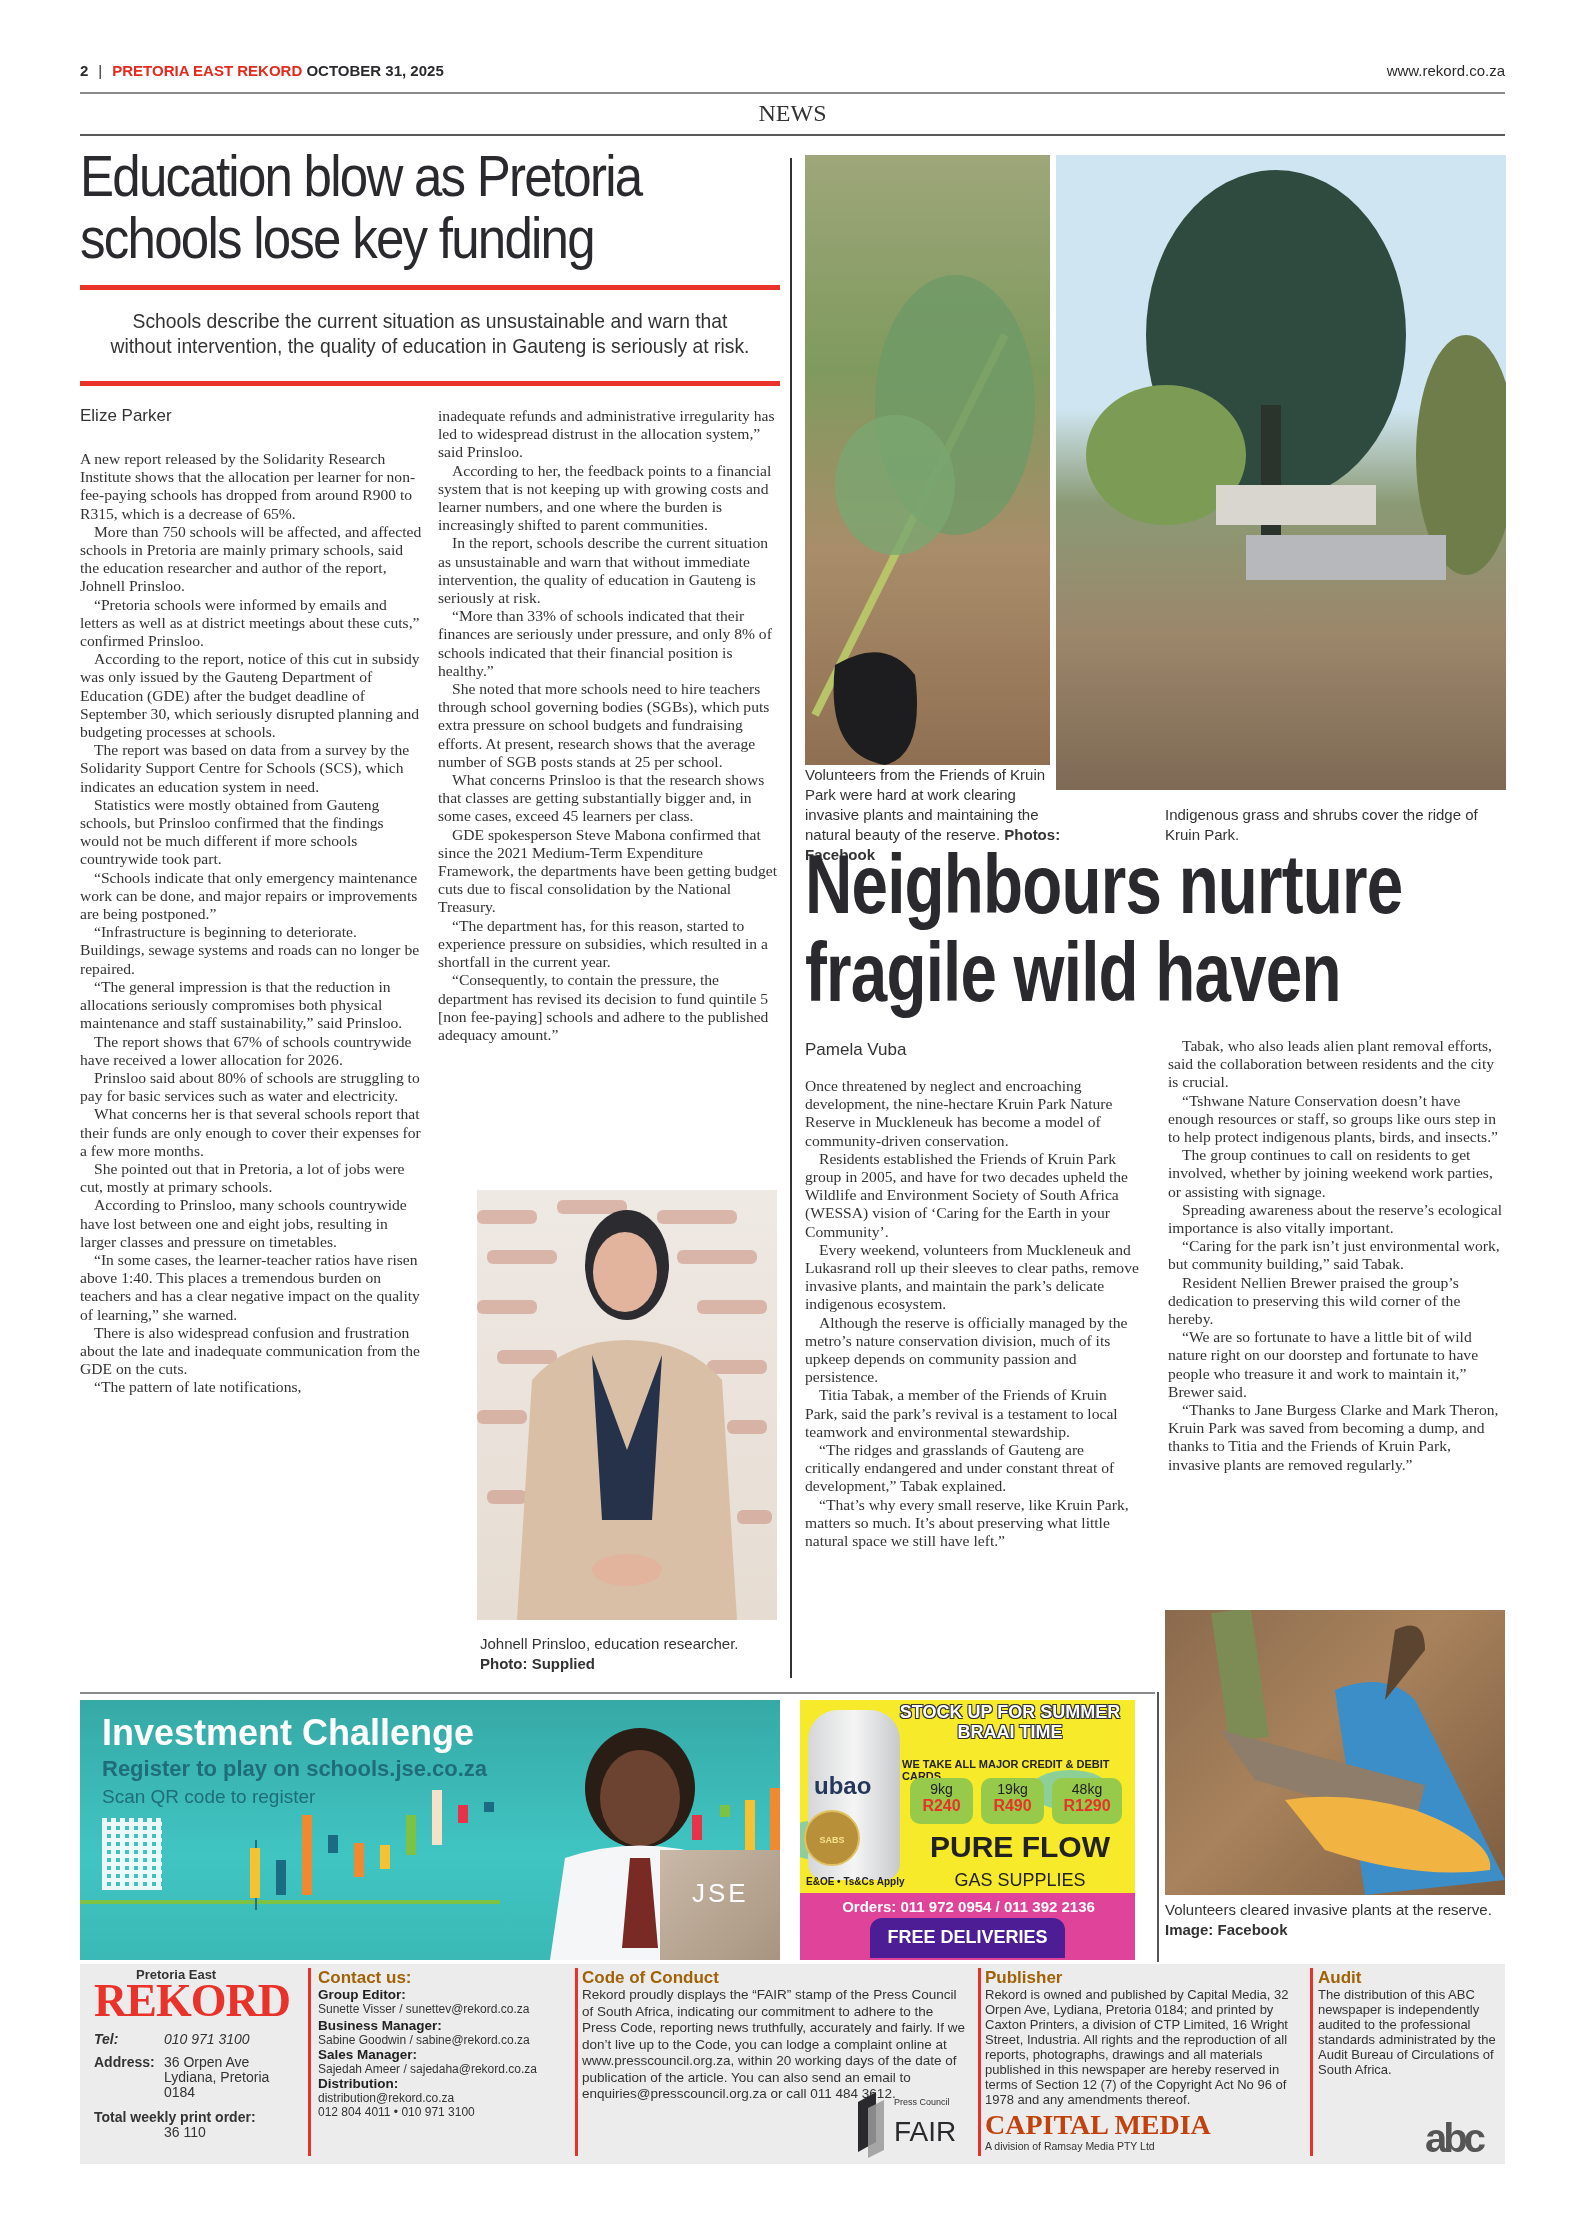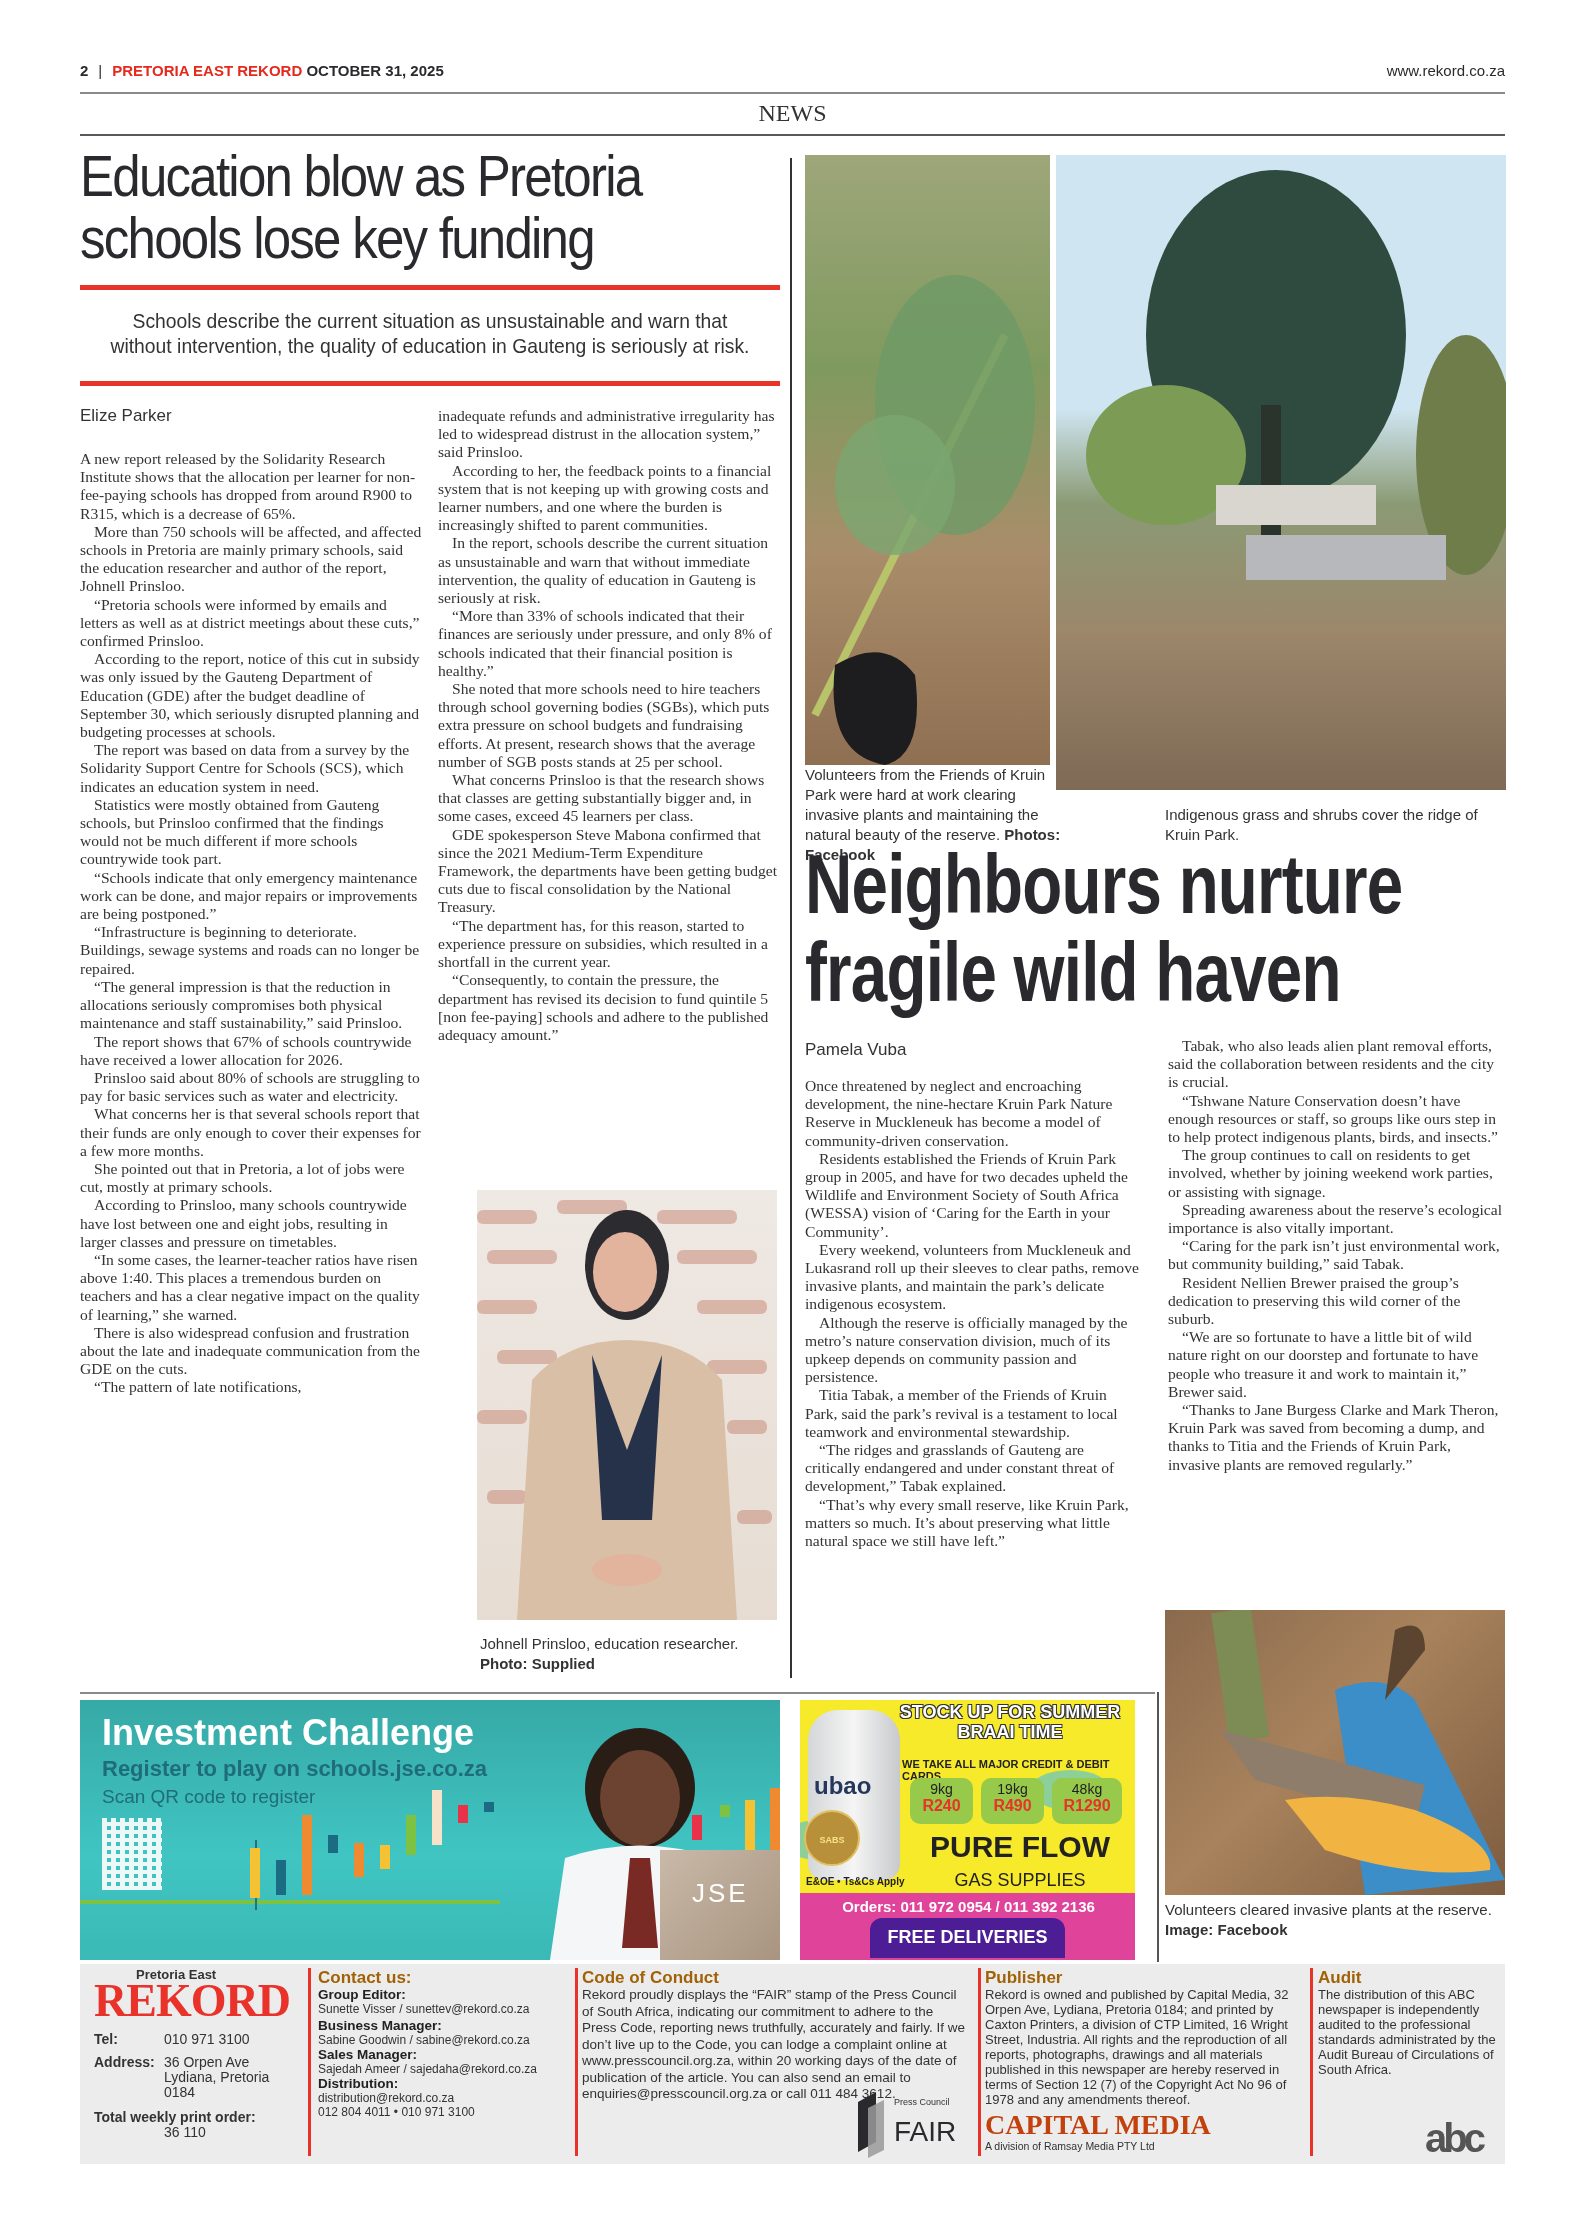--- a/index.html
+++ b/index.html
@@ -202,21 +202,21 @@
     <p>Titia Tabak, a member of the Friends of Kruin Park, said the park’s revival is a testament to local teamwork and environmental stewardship.</p>
     <p>“The ridges and grasslands of Gauteng are critically endangered and under constant threat of development,” Tabak explained.</p>
     <p>“That’s why every small reserve, like Kruin Park, matters so much. It’s about preserving what little natural space we still have left.”</p>
   </div>
 <div class="body-col" id="s2c2" style="left:1168px; top:1037px; width:335px;">
     <p>Tabak, who also leads alien plant removal efforts, said the collaboration between residents and the city is crucial.</p>
     <p>“Tshwane Nature Conservation doesn’t have enough resources or staff, so groups like ours step in to help protect indigenous plants, birds, and insects.”</p>
     <p>The group continues to call on residents to get involved, whether by joining weekend work parties, or assisting with signage.</p>
     <p>Spreading awareness about the reserve’s ecological importance is also vitally important.</p>
     <p>“Caring for the park isn’t just environmental work, but community building,” said Tabak.</p>
-    <p>Resident Nellien Brewer praised the group’s dedication to preserving this wild corner of the suburb.</p>
+    <p>Resident Nellien Brewer praised the group’s dedication to preserving this wild corner of the hereby.</p>
     <p>“We are so fortunate to have a little bit of wild nature right on our doorstep and fortunate to have people who treasure it and work to maintain it,” Brewer said.</p>
     <p>“Thanks to Jane Burgess Clarke and Mark Theron, Kruin Park was saved from becoming a dump, and thanks to Titia and the Friends of Kruin Park, invasive plants are removed regularly.”</p>
   </div>
 
 <div class="photo" style="left:1165px; top:1610px; width:340px; height:285px; background: linear-gradient(135deg,#8a6a4d 0%,#a8825c 45%,#7d5c40 100%);">
   <svg width="340" height="285" viewBox="0 0 340 285">
     <rect x="55" y="0" width="40" height="130" fill="#7d8c55" transform="rotate(-8 75 65)"></rect>
     <path d="M170 80 Q220 60 250 90 L340 270 L200 285 Z" fill="#3b8ec8"></path>
     <path d="M230 20 Q260 5 260 40 L220 90 Z" fill="#5b4531"></path>
     <path d="M55 120 L260 175 L250 215 L90 170 Z" fill="#8d7d6a"></path>
@@ -290,21 +290,21 @@
   <div class="eoe">E&amp;OE • Ts&amp;Cs Apply</div>
   <div class="pink"></div>
   <div class="orders">Orders: 011 972 0954 / 011 392 2136</div>
   <div class="free">FREE DELIVERIES</div>
 </div>
 
 <div class="footer">
   <div class="fcol" style="left:14px; width:200px;">
     <div class="rekord-small">Pretoria East</div>
     <div class="rekord-big">REKORD</div>
-    <div class="frow" style="margin-top:12px;">
+    <div class="frow" style="margin-top:12px;font-style:italic;">
         <span class="k">Tel:</span>
         <span>010 971 3100</span>
       </div>
     <div class="frow">
         <span class="k">Address:</span>
       <span><span>36 Orpen Ave</span><br><span>Lydiana, Pretoria</span><br><span>0184</span></span>
       </div>
     <div style="margin-top:10px; font-weight:bold; font-size:14px;">Total weekly print order:</div>
     <div style="padding-left:70px; font-size:14px;">36 110</div>
   </div>

